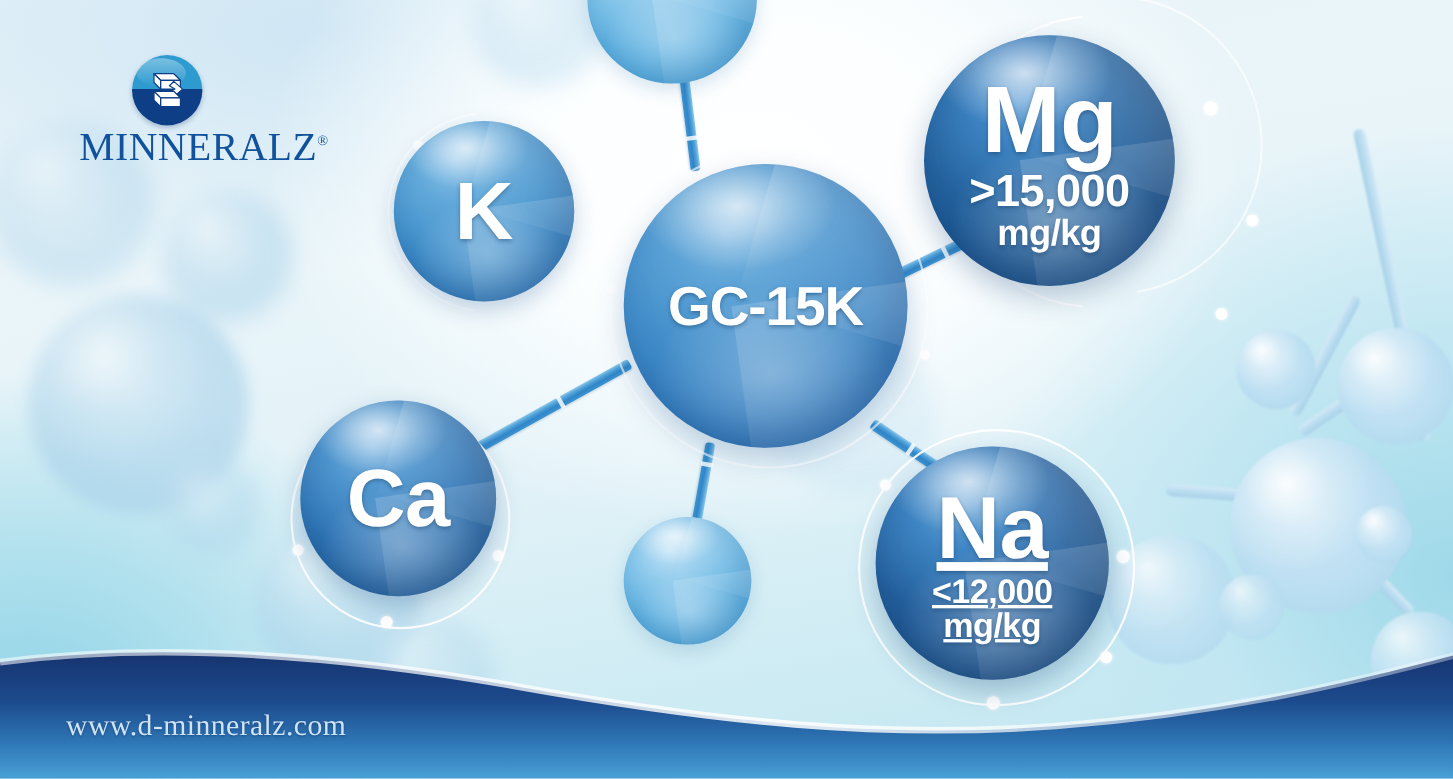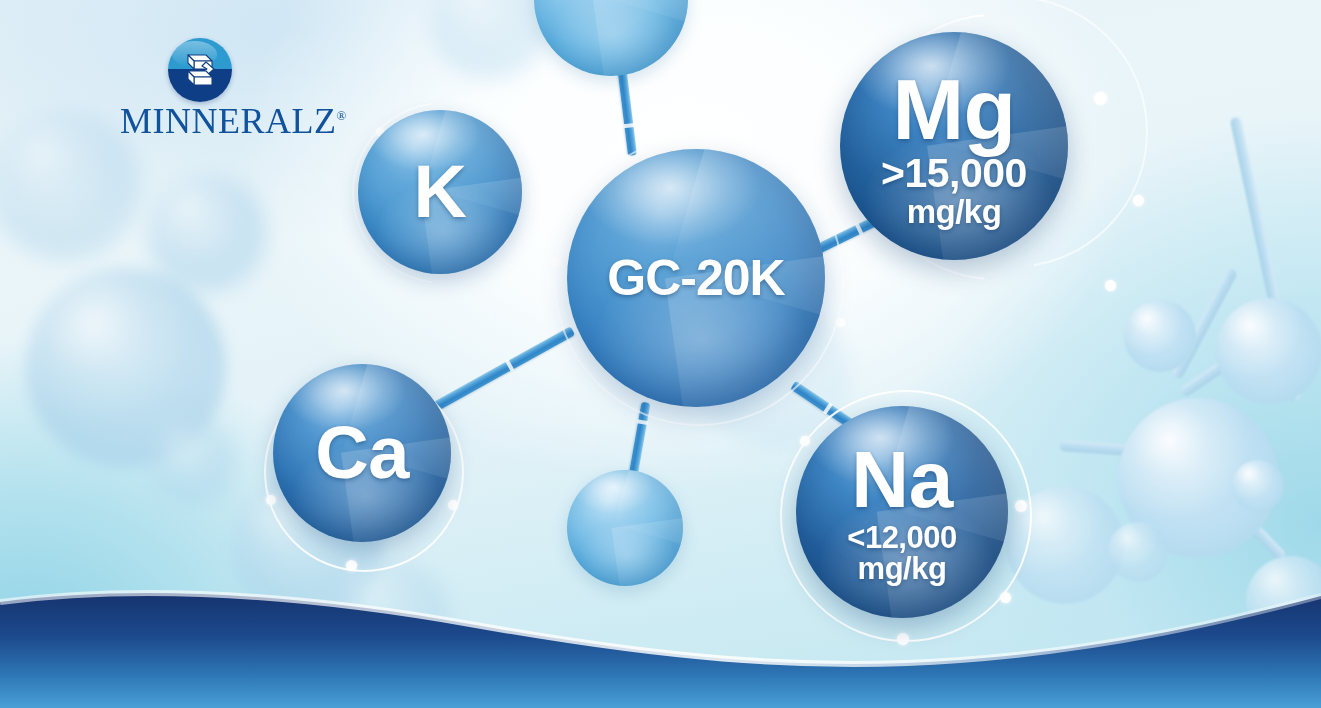--- a/index.html
+++ b/index.html
@@ -124,21 +124,21 @@
 
   
   .orbit{position:absolute;border-radius:50%;border:2px solid rgba(255,255,255,.92);}
   .orbit.dim{border-color:rgba(255,255,255,.62);}
   .node{
     position:absolute;border-radius:50%;background:#ffffff;
     box-shadow:0 0 4px rgba(255,255,255,.9);
   }
 
   
-  #logo{position:absolute;left:72px;top:38px;width:230px;height:120px;margin-left:48px;}
+  #logo{position:absolute;left:72px;top:50px;width:230px;height:120px;}
   #logo-mark{
     position:absolute;left:48px;top:0;width:64px;height:64px;border-radius:50%;
     background:
       linear-gradient(180deg,#2e9bd0 0%,#2e9bd0 48%,#0e3f86 48%,#0e3f86 100%);
     box-shadow:0 2px 5px rgba(20,60,120,.3);
     overflow:hidden;
   }
   #logo-mark .shine{
     position:absolute;left:6%;top:4%;width:70%;height:42%;border-radius:50% 50% 46% 46%;
     background:linear-gradient(180deg, rgba(255,255,255,.36), rgba(255,255,255,0));
@@ -270,32 +270,32 @@
     <div class="facet"></div>
       <div class="gloss"></div>
     <div class="lbl">
       <span class="sym" style="font-size:74px;">Ca</span>
     </div>
   </div>
 
   <div class="bub" id="bub-na" style="left:796px; top:406px; width:212px; height:212px;">
     <div class="facet"></div>
       <div class="gloss"></div>
-    <div class="lbl" style="padding-top:2px;">
+    <div class="lbl" style="padding-top:2px;text-decoration:underline;">
       <span class="sym" style="font-size:80px;margin-bottom:2px;">Na</span>
       <span class="val" style="font-size:31px;">&lt;12,000</span>
       <span class="val" style="font-size:31px;">mg/kg</span>
     </div>
   </div>
 
   <div class="bub" id="bub-core" style="left:567px; top:149px; width:258px; height:258px;">
     <div class="facet"></div>
       <div class="gloss"></div>
     <div class="lbl">
-      <span class="sym" style="font-size:50px;letter-spacing:-1px;">GC-20K</span>
+      <span class="sym" style="font-size:50px;letter-spacing:-1px;">GC-15K</span>
     </div>
   </div>
 
   <div id="logo">
     <div id="logo-mark">
       <div class="shine"></div>
       <svg viewBox="0 0 64 64" width="64" height="64" style="position:absolute;inset:0;">
         <g fill="#ffffff" stroke="#0e3f86" stroke-width="1.1" stroke-linejoin="round">
           <polygon points="20,17 38,17 44,23 26,23"></polygon>
           <polygon points="26,23 44,23 44,31 26,31"></polygon>
@@ -323,15 +323,16 @@
         </linearGradient>
         <linearGradient id="wvhi" x1="0" y1="0" x2="1" y2="0">
           <stop offset="0%" stop-color="#ffffff" stop-opacity=".55"></stop>
           <stop offset="55%" stop-color="#ffffff" stop-opacity=".85"></stop>
           <stop offset="100%" stop-color="#ffffff" stop-opacity=".35"></stop>
         </linearGradient>
       </defs>
       <path d="M0,34 C140,16 300,26 470,56 C650,88 800,104 960,92 C1110,81 1230,52 1321,28 L1321,140 L0,140 Z" fill="url(#wv)"></path>
       <path d="M0,34 C140,16 300,26 470,56 C650,88 800,104 960,92 C1110,81 1230,52 1321,28" fill="none" stroke="url(#wvhi)" stroke-width="6"></path>
     </svg>
+    <div id="footer-url">www.d-minneralz.com</div>
   </div>
 
 </div>
 
 </body></html>

